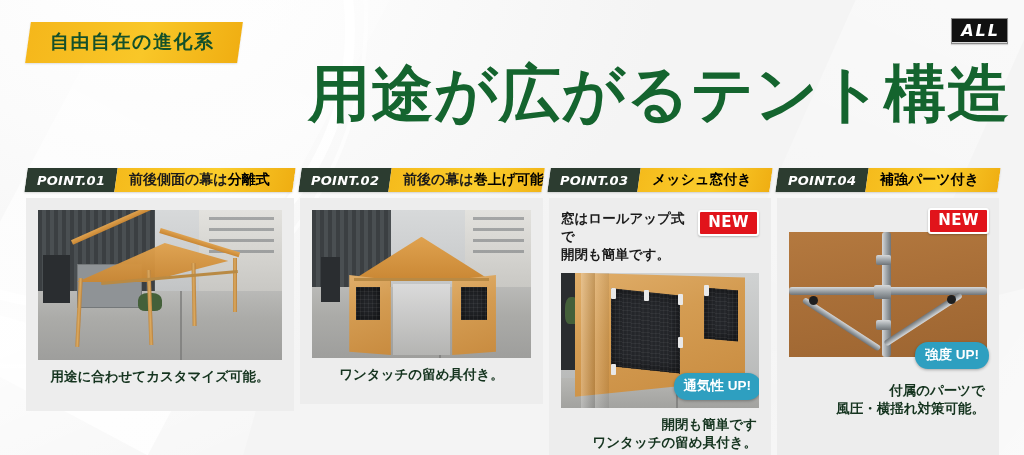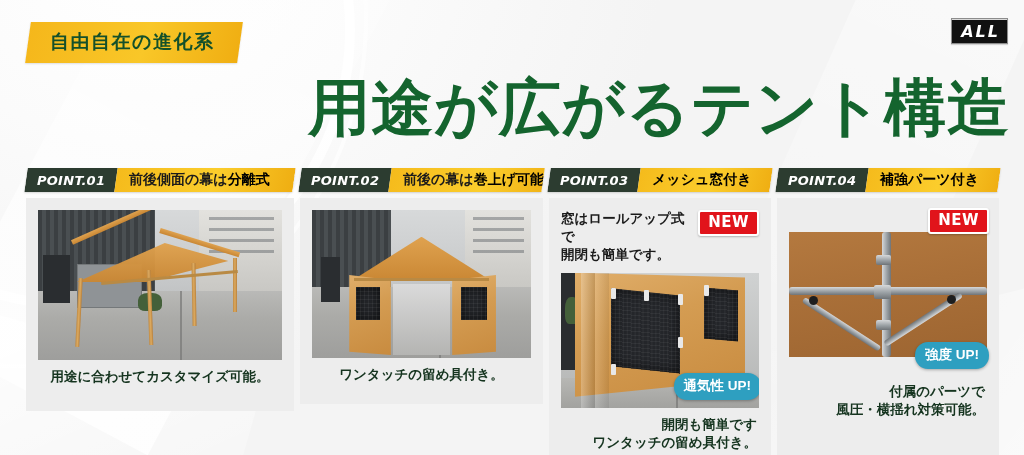--- a/index.html
+++ b/index.html
@@ -35,21 +35,21 @@
     color:#14502a;
     font-weight:bold;font-size:19px;letter-spacing:1.5px;
     padding:7px 26px 8px 22px;
     transform:skewX(-8deg);
     box-shadow:0 1px 2px rgba(0,0,0,.12);
   }
   .kicker span{display:inline-block;transform:skewX(8deg);}
 
   .logo{
     position:absolute;right:16px;top:18px;
-    display:flex;align-items:center;
+    display:flex;align-items:flex-start;
     border:1px solid #8d8d8d;
     background:#d9d9d9;
     height:24px;
     font-style:italic;
     box-shadow:0 1px 1px rgba(0,0,0,.15);
   }
   .logo .lg-a{
     background:#111111;color:#ffffff;
     font-size:16px;font-weight:bold;letter-spacing:2px;
     padding:2px 7px 2px 9px;display:flex;align-items:center;
@@ -66,21 +66,20 @@
 
   .headline{
     position:absolute;left:0;right:14px;top:63px;
     text-align:right;
     color:#14642e;
     font-size:62px;line-height:1;
     font-weight:bold;
     letter-spacing:1px;
     font-family:"DejaVu Sans",sans-serif;
     white-space:nowrap;
-    margin-top:14px;
   }
 
   
   .cards{position:absolute;left:0;top:168px;width:1024px;height:287px;}
   .card{position:absolute;top:0;}
   .c1{left:26px;width:268px;}
   .c2{left:300px;width:243px;}
   .c3{left:549px;width:222px;}
   .c4{left:777px;width:222px;}
 
@@ -336,21 +335,21 @@
             <div class="pipe" style="left:8%;top:52%;width:46%;height:6px;transform:rotate(33deg);transform-origin:left top;"></div>
             <div class="pipe" style="left:88%;top:52%;width:46%;height:6px;transform:rotate(147deg);transform-origin:left top;"></div>
             <div class="pipe" style="left:44%;top:18%;width:15px;height:10px;border-radius:2px;"></div>
             <div class="pipe" style="left:43%;top:42%;width:17px;height:14px;border-radius:2px;"></div>
             <div class="pipe" style="left:44%;top:70%;width:15px;height:10px;border-radius:2px;"></div>
             <div class="clampk" style="left:10%;top:51%;"></div>
             <div class="clampk" style="left:80%;top:50%;"></div>
           </div>
           <div class="badge-up up4">強度 UP!</div>
         </div>
-        <div class="cap right" style="margin-top:26px;">
+        <div class="cap right" style="margin-top:26px;font-family:Liberation Mono, monospace;">
           <div>付属のパーツで</div>
           <div>風圧・横揺れ対策可能。</div>
         </div>
       </div>
     </div>
 
   </div>
 </div>
 
 </body></html>

